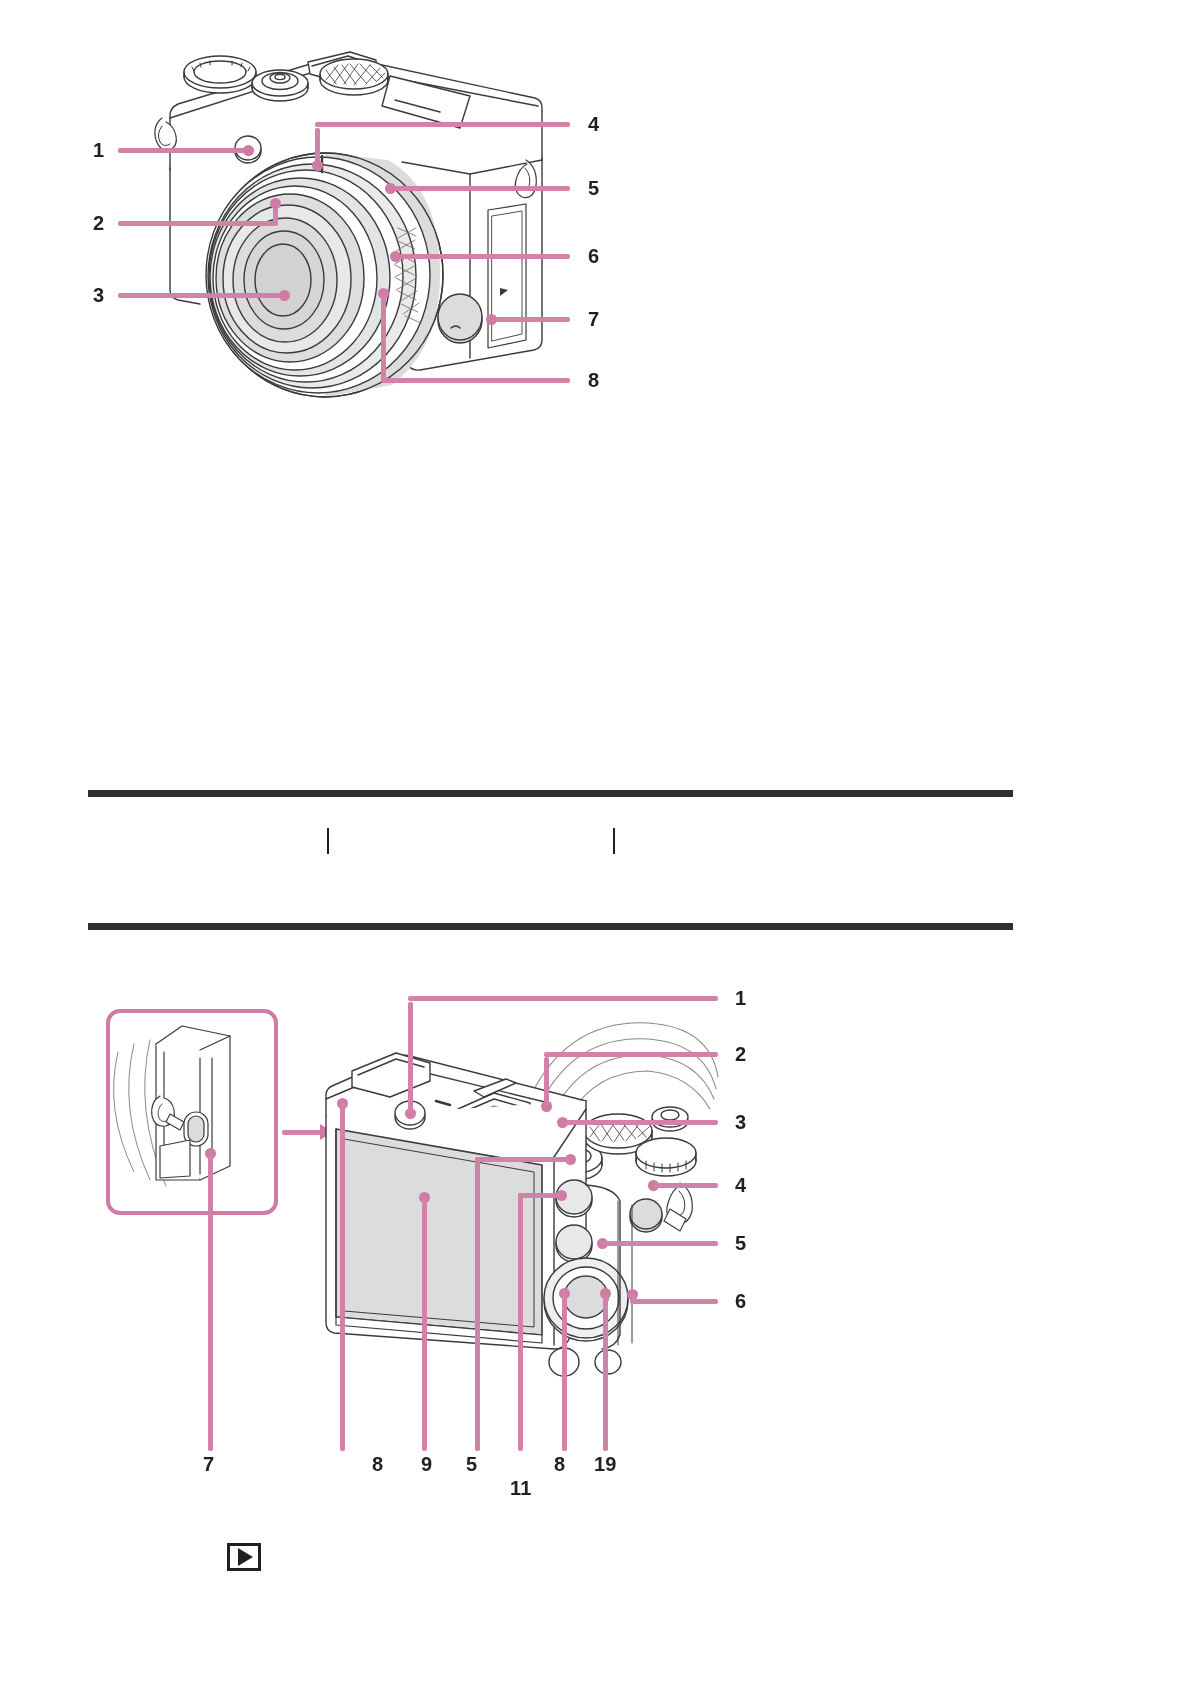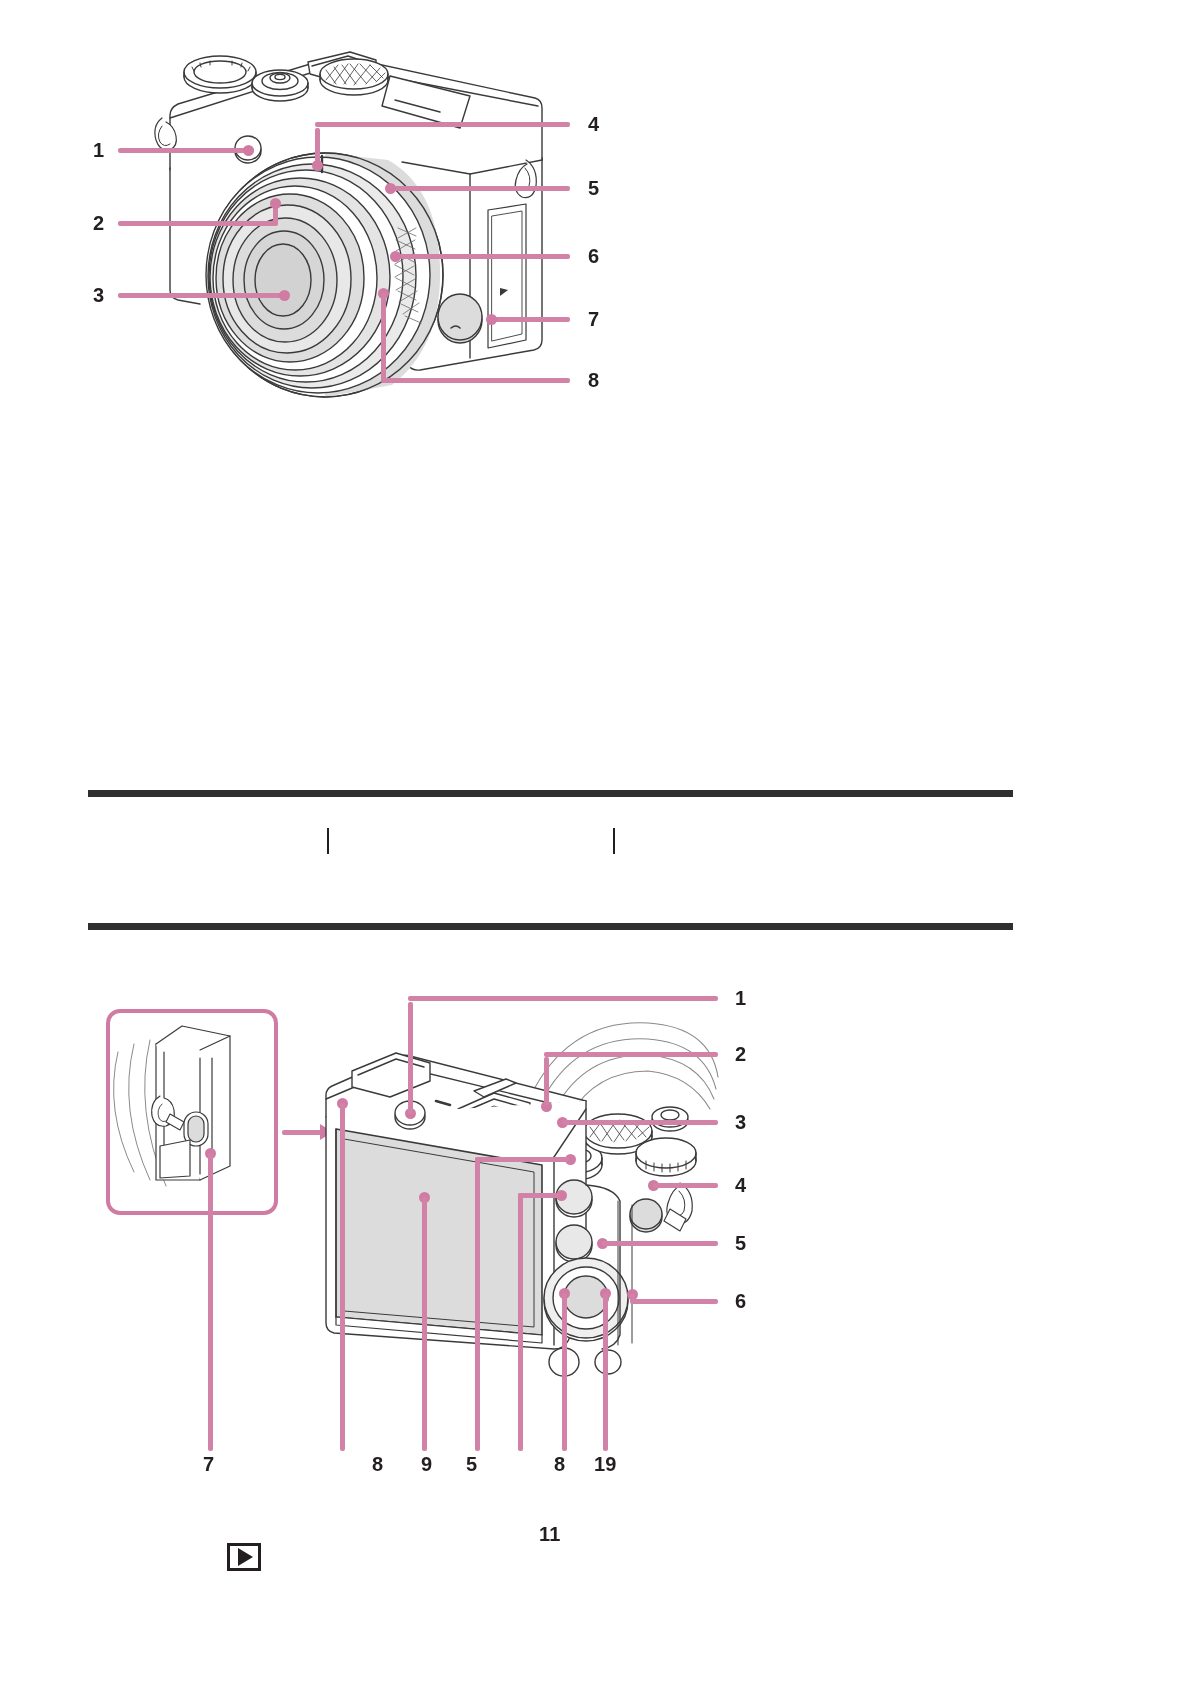--- a/index.html
+++ b/index.html
@@ -375,21 +375,21 @@
   <div class="callout-num" style="left:421px; top:1454px;">9</div>
 
   <div class="leader-dot" style="left:565px; top:1154px;"></div>
   <div class="leader h" style="left:475px; top:1157px; width:94px;"></div>
   <div class="leader v" style="left:475px; top:1157px; height:294px;"></div>
   <div class="callout-num" style="left:466px; top:1454px;">5</div>
 
   <div class="leader-dot" style="left:556px; top:1190px;"></div>
   <div class="leader h" style="left:518px; top:1193px; width:42px;"></div>
   <div class="leader v" style="left:518px; top:1193px; height:258px;"></div>
-  <div class="callout-num" style="left:510px; top:1524px;margin-left:29px;">11</div>
+  <div class="callout-num" style="left:510px; top:1478px;">11</div>
 
   <div class="leader-dot" style="left:559px; top:1288px;"></div>
   <div class="leader v" style="left:562px; top:1293px; height:158px;"></div>
   <div class="callout-num" style="left:554px; top:1454px;">8</div>
 
   <div class="leader-dot" style="left:600px; top:1288px;"></div>
   <div class="leader v" style="left:603px; top:1293px; height:158px;"></div>
   <div class="callout-num" style="left:594px; top:1454px;">19</div>
 
   <div class="play-glyph" style="left:227px; top:1543px;"></div>

